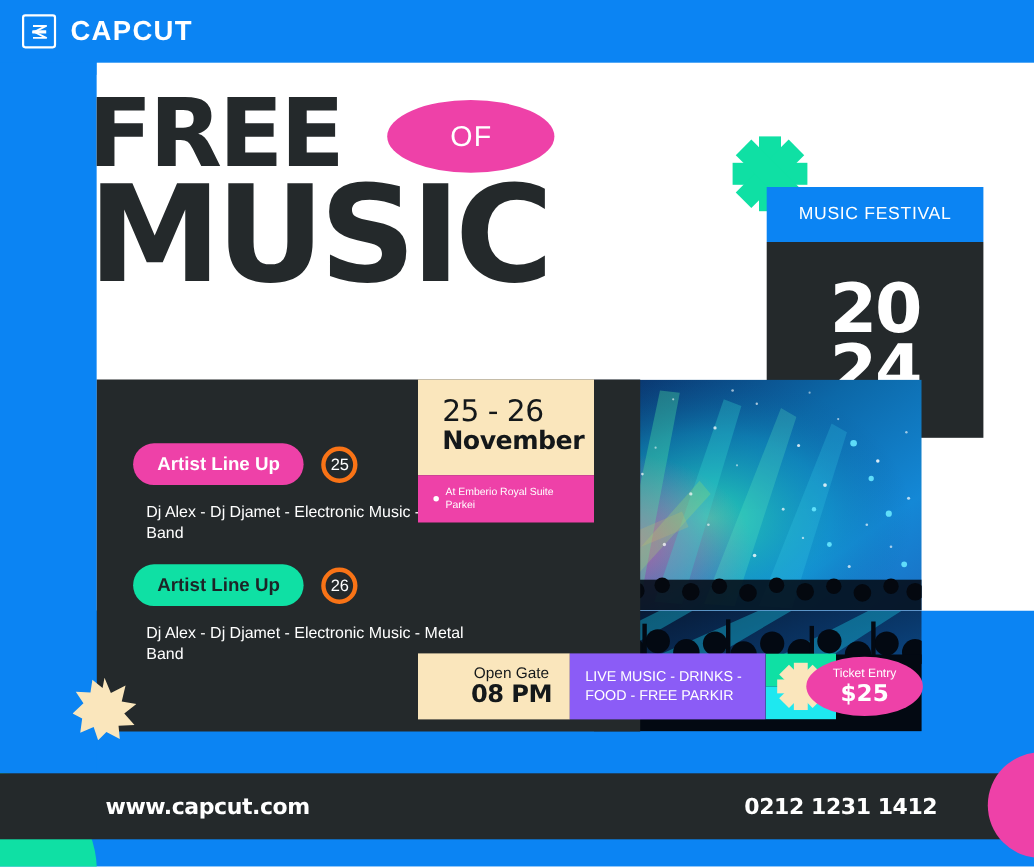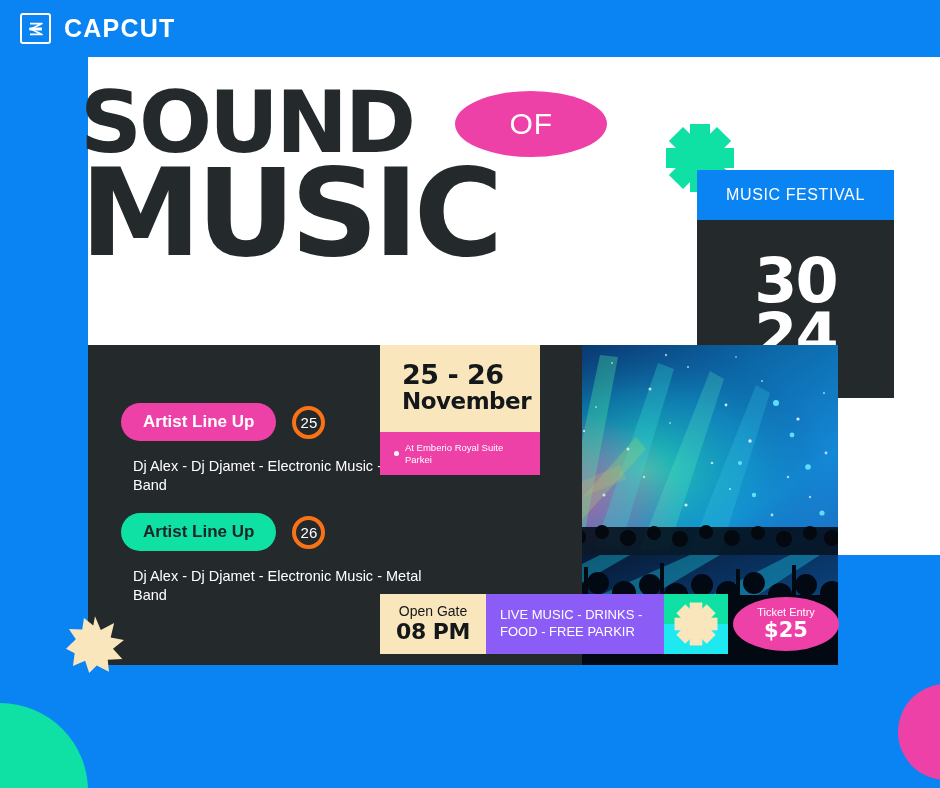--- a/index.html
+++ b/index.html
@@ -60,21 +60,21 @@
     font-family:"DejaVu Sans", sans-serif;
     font-weight:bold;color:#24292b;letter-spacing:-3px;
   }
   .hl-sound{font-size:86px;line-height:0.94;}
   .hl-music{font-size:122px;line-height:0.92;margin-top:-6px;letter-spacing:-5px;}
   .of-pill{
     width:152px;height:66px;border-radius:50%;background:#ee41a8;
     display:flex;align-items:center;justify-content:center;
     margin-left:42px;margin-top:4px;
   }
-  .of-pill span{color:#ffffff;font-size:30px;letter-spacing:1px;}
+  .of-pill span{color:#ffffff;font-size:26px;letter-spacing:1px;}
 
   
   .asterisk{position:absolute;}
 
   
   .badge{
     position:absolute;left:697px;top:170px;width:197px;height:228px;
   }
   .badge-top{
     height:50px;background:#0b84f3;color:#ffffff;
@@ -110,21 +110,21 @@
   }
   .block-1{position:absolute;left:33px;top:58px;}
   .block-2{position:absolute;left:33px;top:168px;}
 
   
   .datecard{position:absolute;left:380px;top:345px;width:160px;height:130px;}
   .date-top{
     height:87px;background:#fae6bc;padding:16px 0 0 22px;box-sizing:border-box;
   }
   .date-big{
-    font-family:"DejaVu Sans", sans-serif;font-weight:bold;color:#14181a;
+    font-family:"DejaVu Sans", sans-serif;font-weight:normal;color:#14181a;
     font-size:27px;line-height:1.05;letter-spacing:-0.5px;
   }
   .date-mon{
     font-family:"DejaVu Sans", sans-serif;font-weight:bold;color:#14181a;
     font-size:23px;line-height:1.08;letter-spacing:-0.5px;
   }
   .date-bot{
     height:43px;background:#ee41a8;display:flex;align-items:center;gap:6px;
     padding:0 10px 0 14px;box-sizing:border-box;
   }
@@ -137,21 +137,21 @@
   }
   .photo2{
     position:absolute;left:540px;top:555px;width:298px;height:110px;overflow:hidden;
   }
   .photo svg,.photo2 svg{display:block;}
 
   
   .strip{position:absolute;left:380px;top:594px;height:60px;display:flex;align-items:stretch;}
   .strip-gate{
     width:106px;background:#fae6bc;display:flex;flex-direction:column;
-    align-items:center;justify-content:center;
+    align-items:center;justify-content:center;padding-left:32px;
   }
   .gate-lab{color:#14181a;font-size:14px;line-height:1.1;}
   .gate-time{
     font-family:"DejaVu Sans", sans-serif;font-weight:bold;
     color:#14181a;font-size:22px;line-height:1.15;letter-spacing:-0.5px;
   }
   .strip-info{
     width:178px;background:#8b5cf6;display:flex;align-items:center;
     padding-left:14px;box-sizing:border-box;
   }
@@ -208,21 +208,21 @@
     </div>
   </div>
 
   <div class="band-bottom"></div>
   <div class="band-left"></div>
   <div class="white-top"></div>
   <div class="white-right-strip"></div>
 
   <div class="headline">
     <div class="hl-row">
-      <div class="hl-word hl-sound">SOUND</div>
+      <div class="hl-word hl-sound">FREE</div>
       <div class="of-pill">
         <span>OF</span>
       </div>
     </div>
     <div class="hl-word hl-music">MUSIC</div>
   </div>
 
   <div class="asterisk" style="left:662px;top:120px;width:76px;height:76px;">
     <svg width="76" height="76" viewBox="0 0 76 76" aria-hidden="true">
       <g fill="#0fe0a4">
@@ -230,21 +230,21 @@
         <rect x="4" y="28" width="68" height="20"></rect>
         <rect x="28" y="4" width="20" height="68" transform="rotate(45 38 38)"></rect>
         <rect x="4" y="28" width="68" height="20" transform="rotate(45 38 38)"></rect>
       </g>
     </svg>
   </div>
 
   <div class="badge">
     <div class="badge-top">MUSIC FESTIVAL</div>
     <div class="badge-body">
-      <div class="badge-num">30</div>
+      <div class="badge-num">20</div>
       <div class="badge-num">24</div>
     </div>
   </div>
 
   <div class="photo">
     <svg width="298" height="210" viewBox="0 0 298 210" aria-hidden="true">
       <defs>
         <linearGradient id="pg1" x1="0" y1="0" x2="1" y2="1">
           <stop offset="0%" stop-color="#0a2f66"></stop>
           <stop offset="40%" stop-color="#0c68a8"></stop>
@@ -425,16 +425,20 @@
   </div>
 
   <div class="starburst">
     <svg width="58" height="58" viewBox="0 0 100 100" aria-hidden="true">
       <polygon fill="#fae6bc" points="50,2 60,26 83,14 77,39 100,43 81,58 97,76 72,77 74,98 53,87 40,100 33,79 12,88 15,66 0,58 17,42 5,24 28,25 31,5 47,18"></polygon>
     </svg>
   </div>
 
   <div class="bl-teal"></div>
 
+  <div class="footer">
+    <div class="foot-url">www.capcut.com</div>
+    <div class="foot-tel">0212 1231 1412</div>
+  </div>
 
   <div class="br-pink"></div>
 
 </div>
 
 </body></html>

